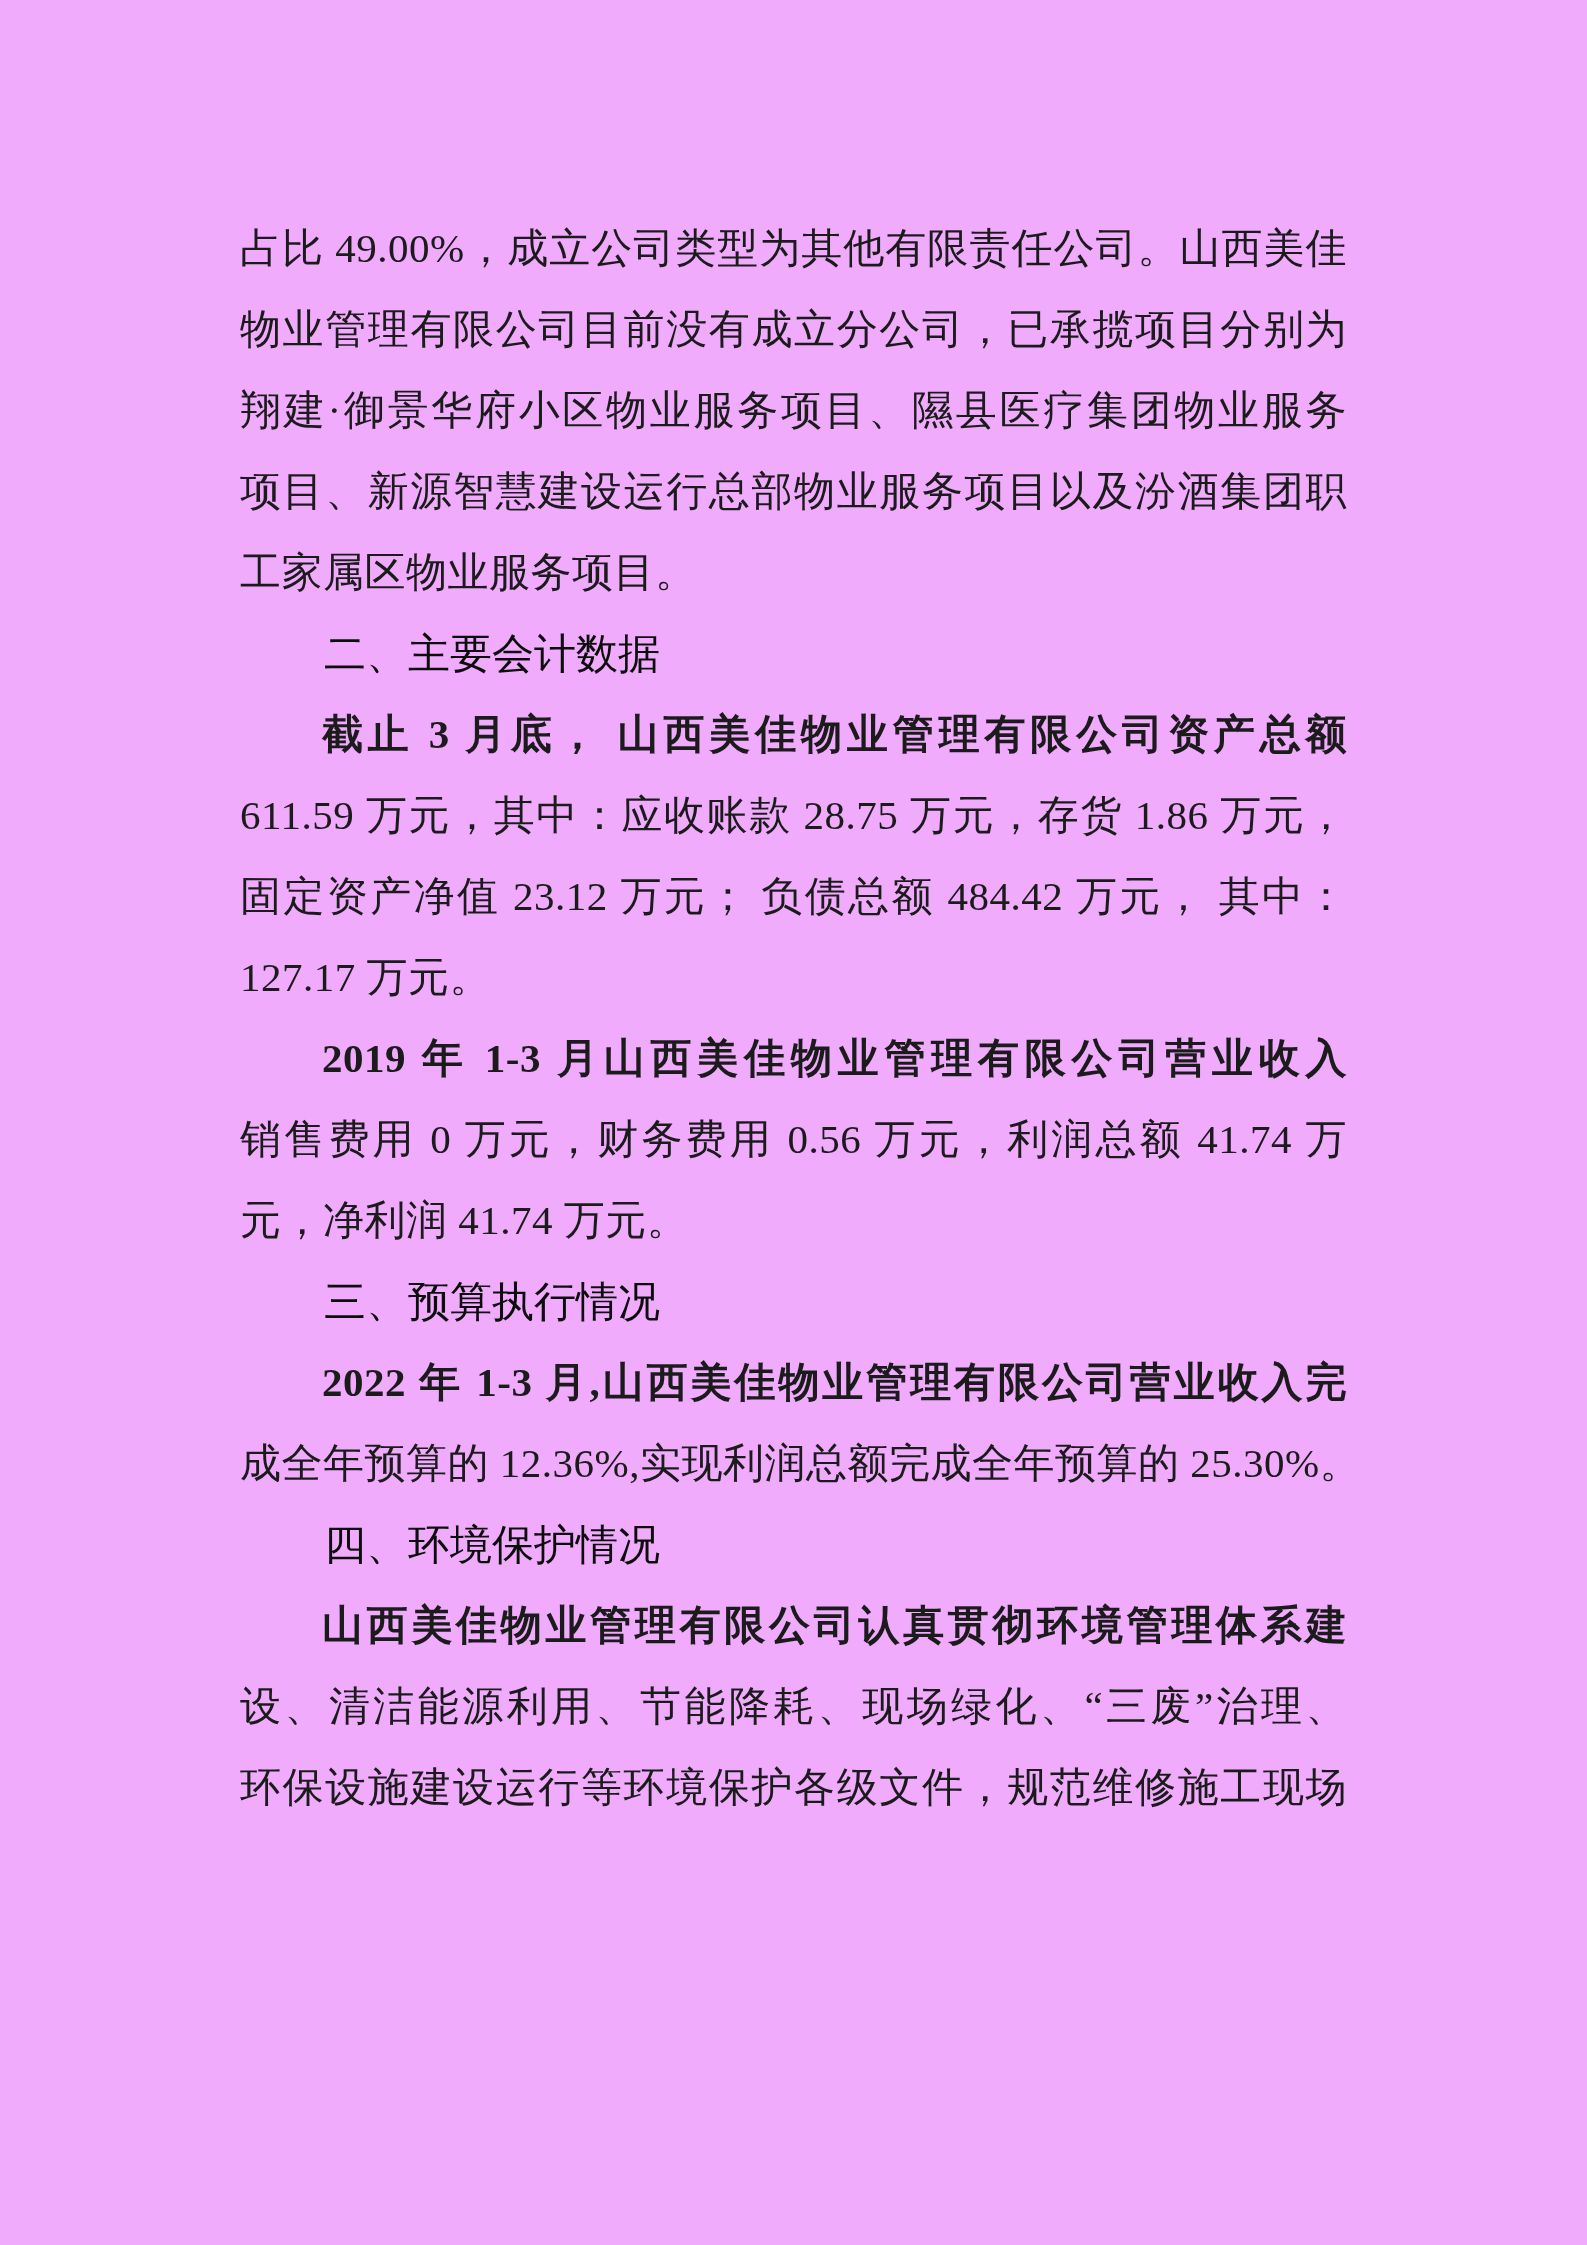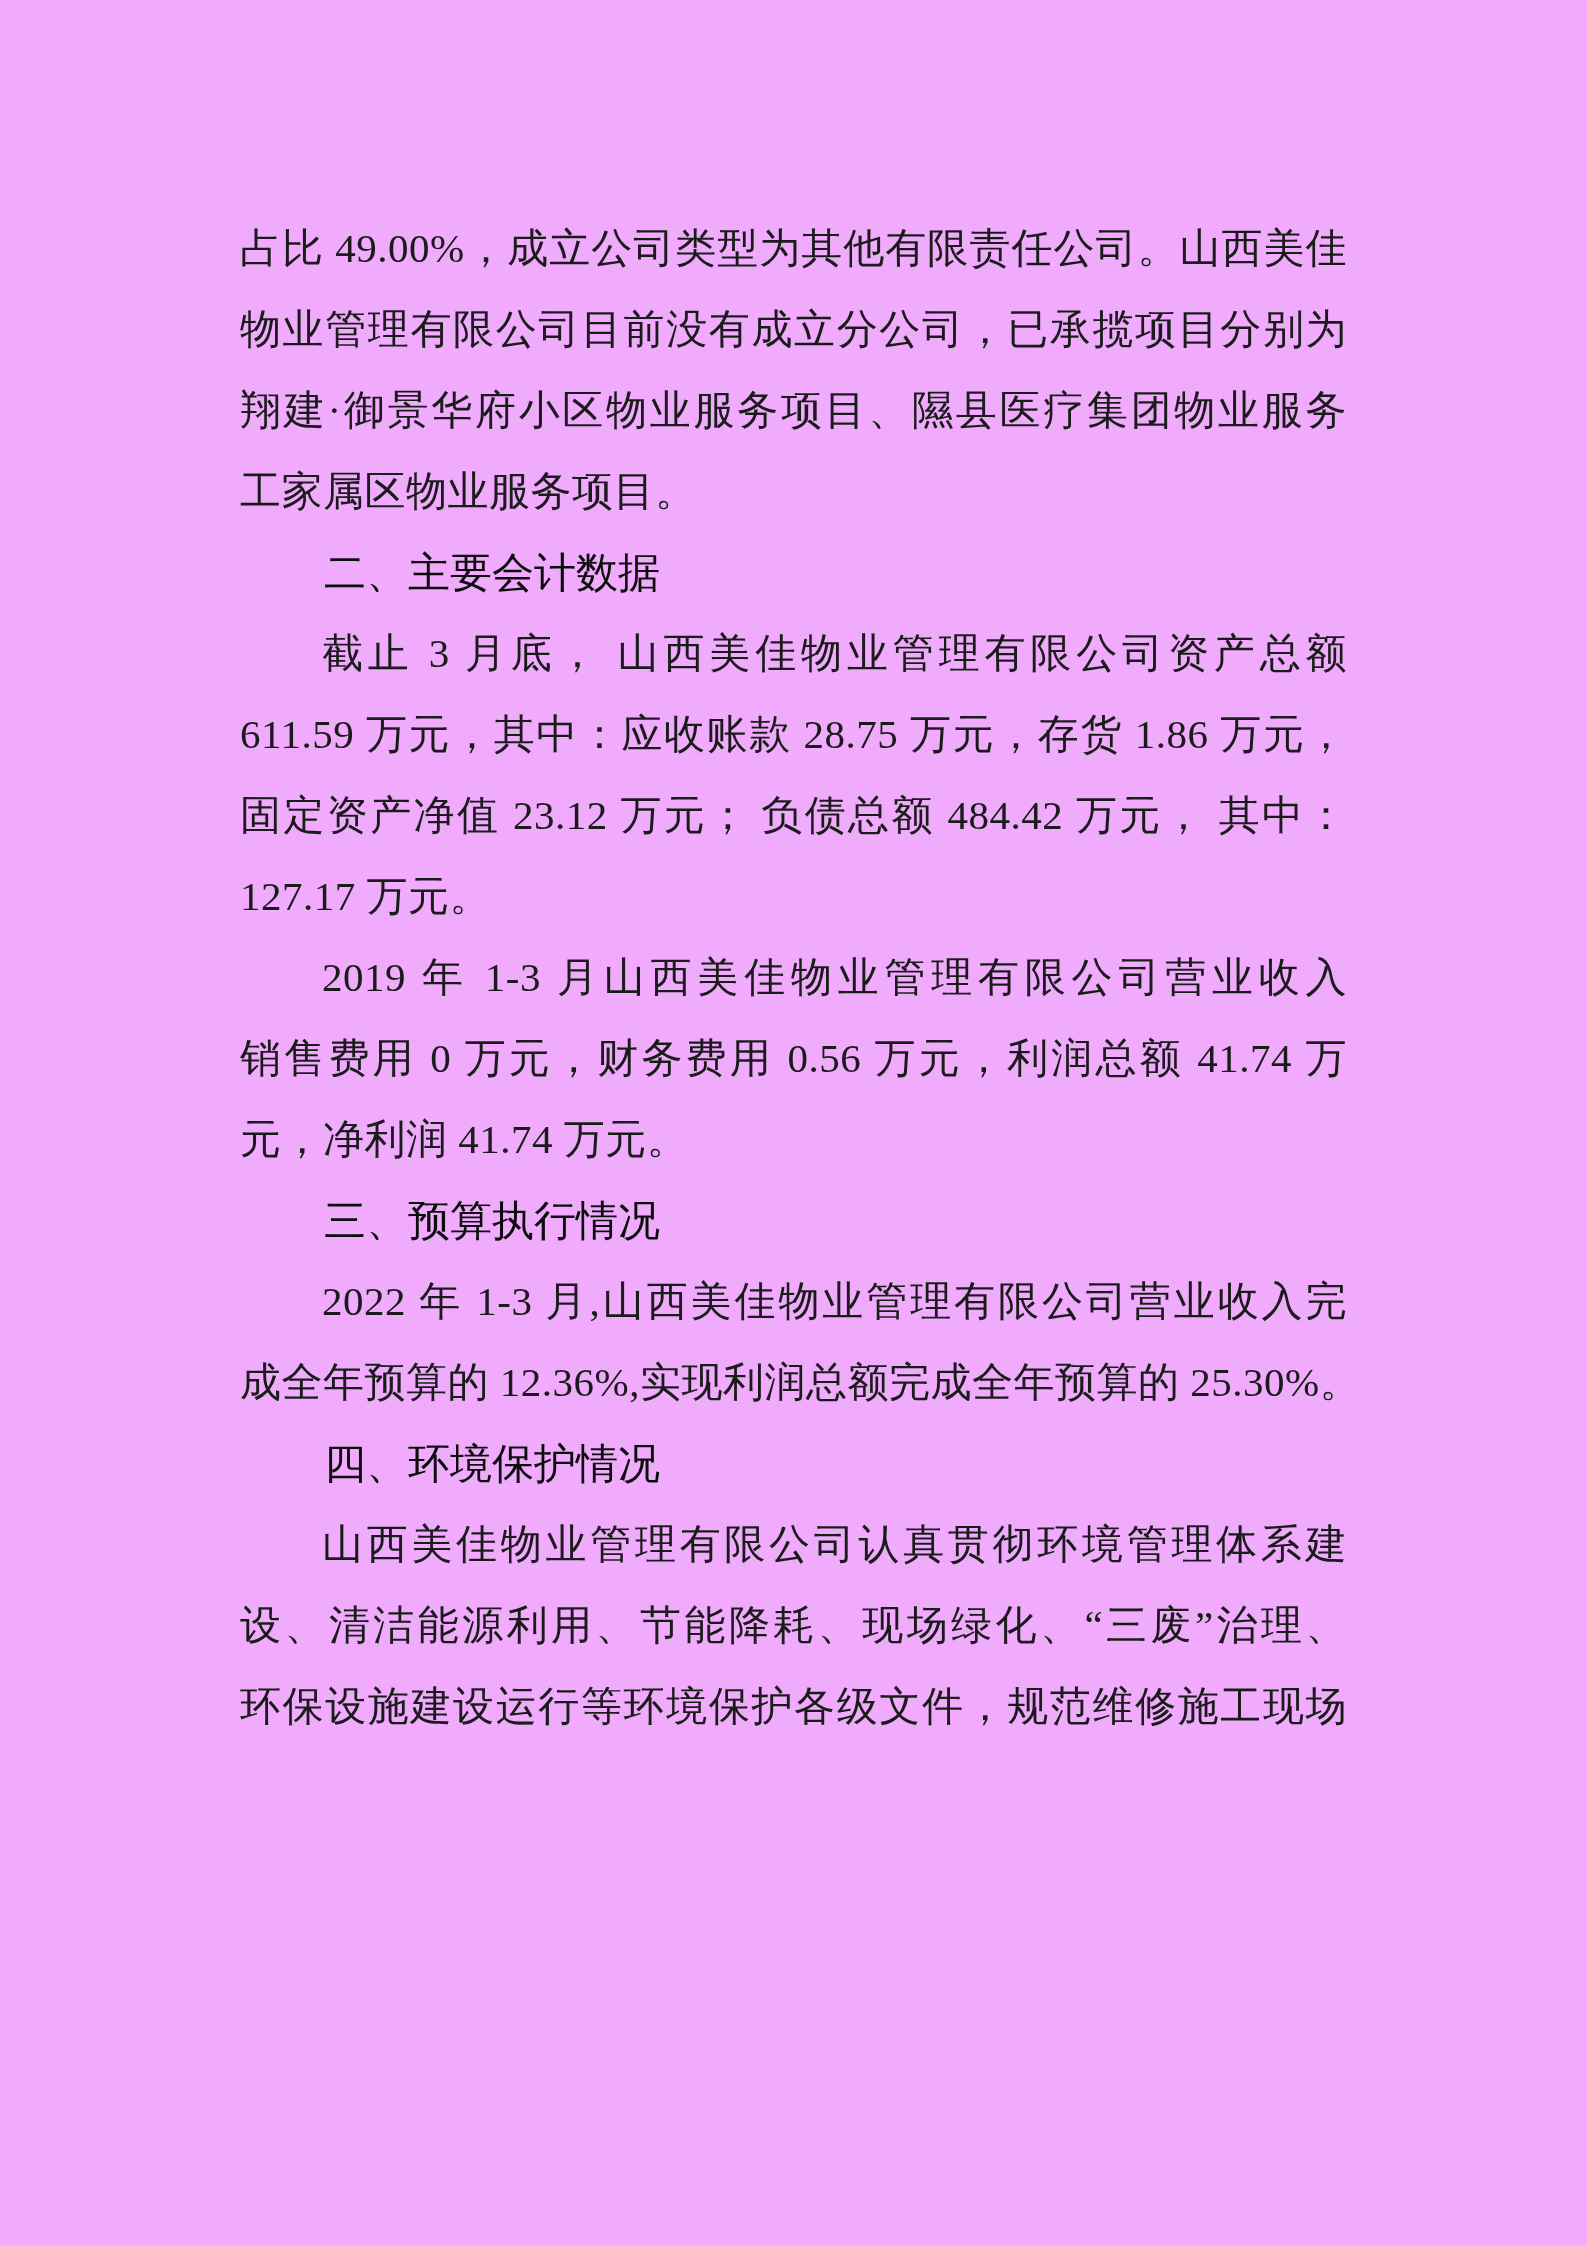--- a/index.html
+++ b/index.html
@@ -32,20 +32,21 @@
     height: 81px;
     white-space: nowrap;
     letter-spacing: 0.5px;
   }
   .line.fill {
     text-align: justify;
     text-align-last: justify;
   }
   .para.indent .line:first-child {
     text-indent: 2em;
+    font-weight: bold;
   }
   .heading {
     font-family: "Liberation Sans", "DejaVu Sans", sans-serif;
     font-weight: 400;
     font-size: 42px;
     line-height: 81px;
     height: 81px;
     padding-left: 84px;
     white-space: nowrap;
     color: #0d0d0d;
@@ -53,20 +54,21 @@
 </style>
 </head>
 <body>
 
 <div class="page">
   <div class="doc-body">
       <div class="para">
         <div class="line fill">占比 49.00%，成立公司类型为其他有限责任公司。山西美佳</div>
         <div class="line fill">物业管理有限公司目前没有成立分公司，已承揽项目分别为</div>
         <div class="line fill">翔建·御景华府小区物业服务项目、隰县医疗集团物业服务</div>
+        <div class="line fill">项目、新源智慧建设运行总部物业服务项目以及汾酒集团职</div>
         <div class="line">工家属区物业服务项目。</div>
       </div>
       <div class="heading">二、主要会计数据</div>
       <div class="para indent">
         <div class="line fill">截止 3 月底， 山西美佳物业管理有限公司资产总额</div>
         <div class="line fill">611.59 万元，其中：应收账款 28.75 万元，存货 1.86 万元，</div>
         <div class="line fill">固定资产净值 23.12 万元； 负债总额 484.42 万元， 其中：</div>
         <div class="line">127.17 万元。</div>
       </div>
       <div class="para indent">

